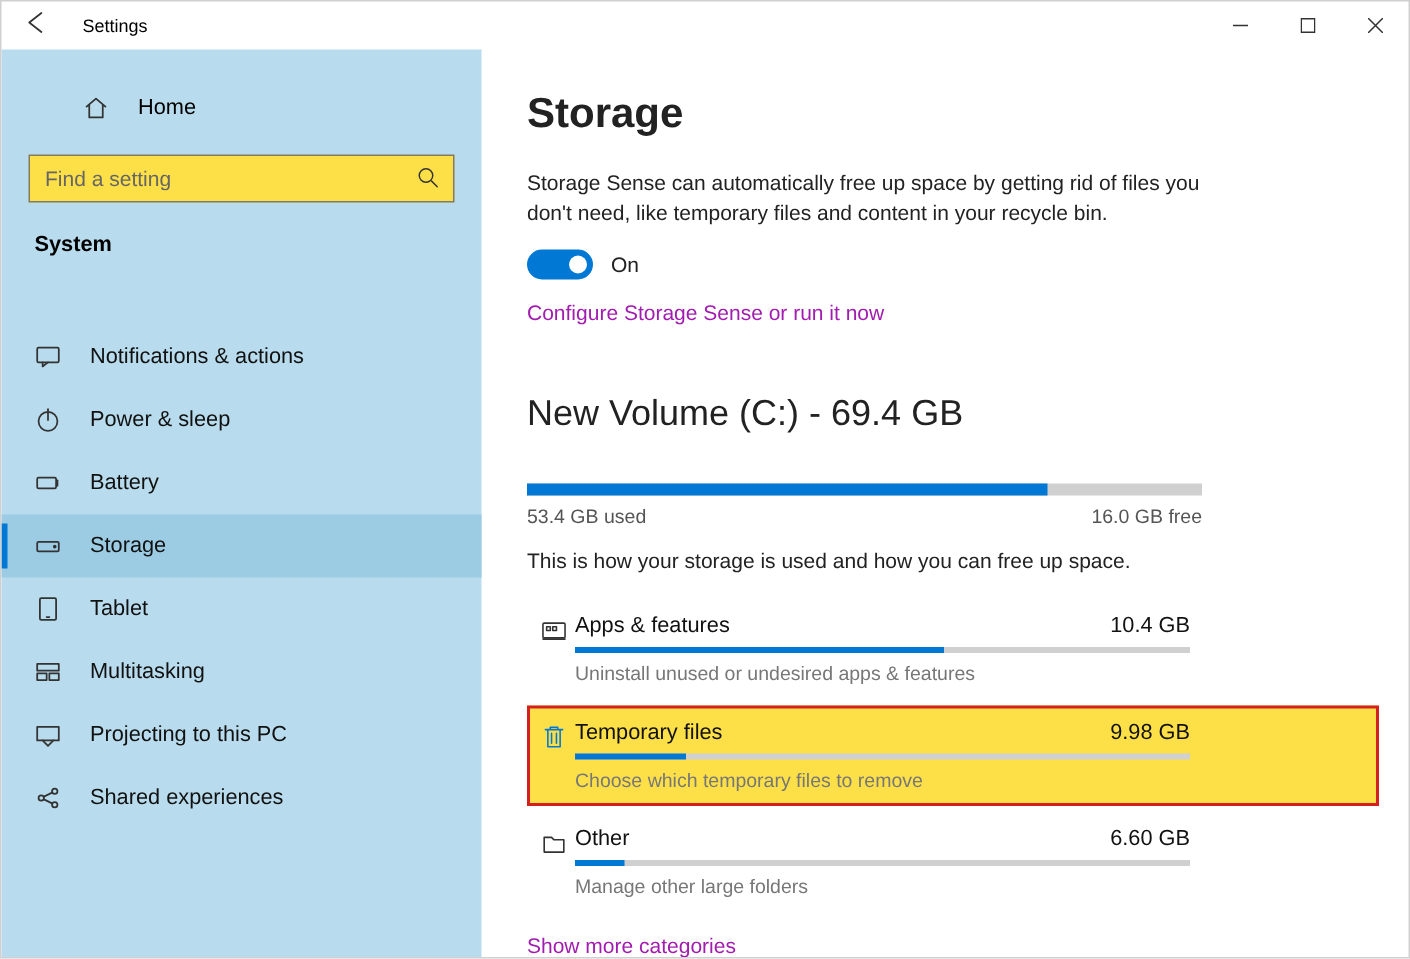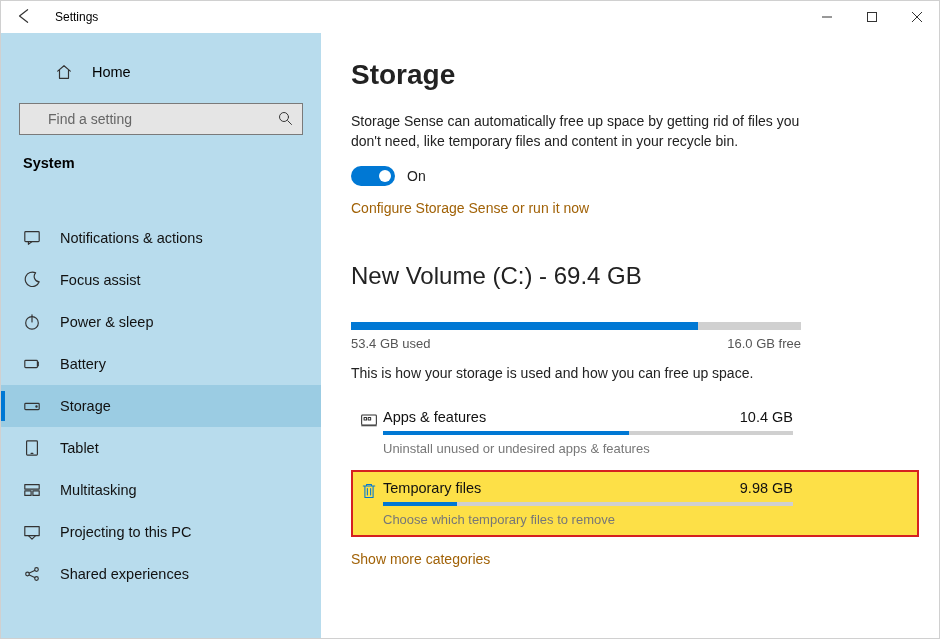--- a/index.html
+++ b/index.html
@@ -15,42 +15,42 @@
   
   .body { display:flex; height: calc(100% - 32px); }
   
   .sidebar { width: 320px; background: #b6d8e8; background: #bcdded; background:#b9dced; padding-top: 22px; display:flex; flex-direction:column; }
   .sidebar { background: #b8dced; }
   
   .home-row { display:flex; align-items:center; gap: 19px; padding: 8px 0 8px 22px; font-size: 14.5px; cursor:pointer;margin-left:32px; }
   .home-row .ico { width:18px; display:flex; justify-content:center;}
   
   .search-wrap { margin: 14px 18px 18px 18px; position:relative; }
-  .search-input { width:100%; height:32px; background:#e5e5e5; border:1px solid #7a7a7a; padding: 0 34px 0 28px; font-size:14px; outline:none; color:#333;}
+  .search-input { width:100%; height:32px; background:#fde047; border:1px solid #7a7a7a; padding: 0 34px 0 10px; font-size:14px; outline:none; color:#333;}
   .search-input::placeholder { color:#666; }
   .search-icon { position:absolute; right:10px; top:8px; color:#555; }
   
   .section-header { padding: 2px 22px 14px 22px; font-size:14.5px; font-weight:700; }
   
   .nav-list { display:flex; flex-direction:column; margin-top: 32px;}
   .nav-item { display:flex; align-items:center; gap:19px; padding: 12px 12px 12px 22px; font-size:14.5px; cursor:pointer; position:relative; color:#111;}
   .nav-item .ico { width:18px; display:flex; justify-content:center; }
   .nav-item.active { background:#9bccE3; }
   .nav-item.active::before { content:""; position:absolute; left:0; top:6px; bottom:6px; width:4px; background:#0078d4; }
   
   .content { flex:1; padding: 26px 20px 10px 30px; overflow-y:auto; color:#222; }
   .page-title { font-size:28px; font-weight:600; margin-bottom: 20px; }
   .desc { font-size:14px; line-height:1.45; max-width: 450px; margin-bottom: 14px; color:#222;}
   
   .toggle-row { display:flex; align-items:center; gap:12px; margin-bottom: 14px;}
   .toggle { width:44px; height:20px; background:#0078d4; border-radius:10px; position:relative; cursor:pointer;}
   .toggle::after { content:""; width:12px; height:12px; border-radius:50%; background:#fff; position:absolute; right:4px; top:4px;}
   .toggle-label { font-size:14px; }
   
-  .link { color:#a16207; font-size:14px; cursor:pointer; }
+  .link { color:#a21caf; font-size:14px; cursor:pointer; }
   
   .vol-title { font-size:24px; font-weight:400; margin-top: 46px; margin-bottom: 32px;}
   .vol-bar-wrap { max-width:450px; }
   .vol-bar-bg { height:8px; background:#d0d0d0; border-radius:0; position:relative; margin-bottom:6px;}
   .vol-bar-fill { height:100%; background:#0078d4; position:absolute; left:0; top:0; }
   .vol-labels { display:flex; justify-content:space-between; font-size:13px; color:#555; margin-bottom:14px;}
   .vol-howtext { font-size:14px; margin-bottom:18px;}
   
   .cat-row { display:flex; padding: 8px 6px 8px 2px; margin-bottom:4px; cursor:pointer; border: 2px solid transparent;}
   .cat-row.highlight { border: 2.5px solid #d52020; background:#fde047; }
@@ -121,28 +121,20 @@
             <svg class="ic" viewBox="0 0 20 20">
               <rect x="2" y="3" width="16" height="11" rx="1"></rect>
               <path d="M6 14 L6 17 L10 14"></path>
             </svg>
           </span>
         <span>Notifications &amp; actions</span>
       </div>
       <div class="nav-item">
         <span class="ico">
             <svg class="ic" viewBox="0 0 20 20">
-              <path d="M14 2 A8 8 0 1 0 18 12 A6 6 0 0 1 14 2"></path>
-            </svg>
-          </span>
-        <span>Focus assist</span>
-      </div>
-      <div class="nav-item">
-        <span class="ico">
-            <svg class="ic" viewBox="0 0 20 20">
               <circle cx="10" cy="11" r="7"></circle>
               <path d="M10 2 V10"></path>
             </svg>
           </span>
         <span>Power &amp; sleep</span>
       </div>
       <div class="nav-item">
         <span class="ico">
             <svg class="ic" viewBox="0 0 20 20">
               <rect x="2" y="6" width="14" height="8" rx="1"></rect>
@@ -254,17 +246,34 @@
             <div class="cat-head">
               <span>Temporary files</span>
               <span>9.98 GB</span>
             </div>
             <div class="cat-bar-bg">
               <div class="cat-bar-fill" style="width:18%"></div>
             </div>
             <div class="cat-sub">Choose which temporary files to remove</div>
           </div>
         </div>
+        <div class="cat-row">
+          <div class="cat-icon">
+            <svg class="ic" viewBox="0 0 22 22">
+              <path d="M3 6 H9 L11 8 H19 V18 H3 Z"></path>
+            </svg>
+          </div>
+          <div class="cat-body">
+            <div class="cat-head">
+              <span>Other</span>
+              <span>6.60 GB</span>
+            </div>
+            <div class="cat-bar-bg">
+              <div class="cat-bar-fill" style="width:8%"></div>
+            </div>
+            <div class="cat-sub">Manage other large folders</div>
+          </div>
+        </div>
       </div>
 
     <div class="link show-more">Show more categories</div>
   </div>
 </div>
 
 </body></html>

